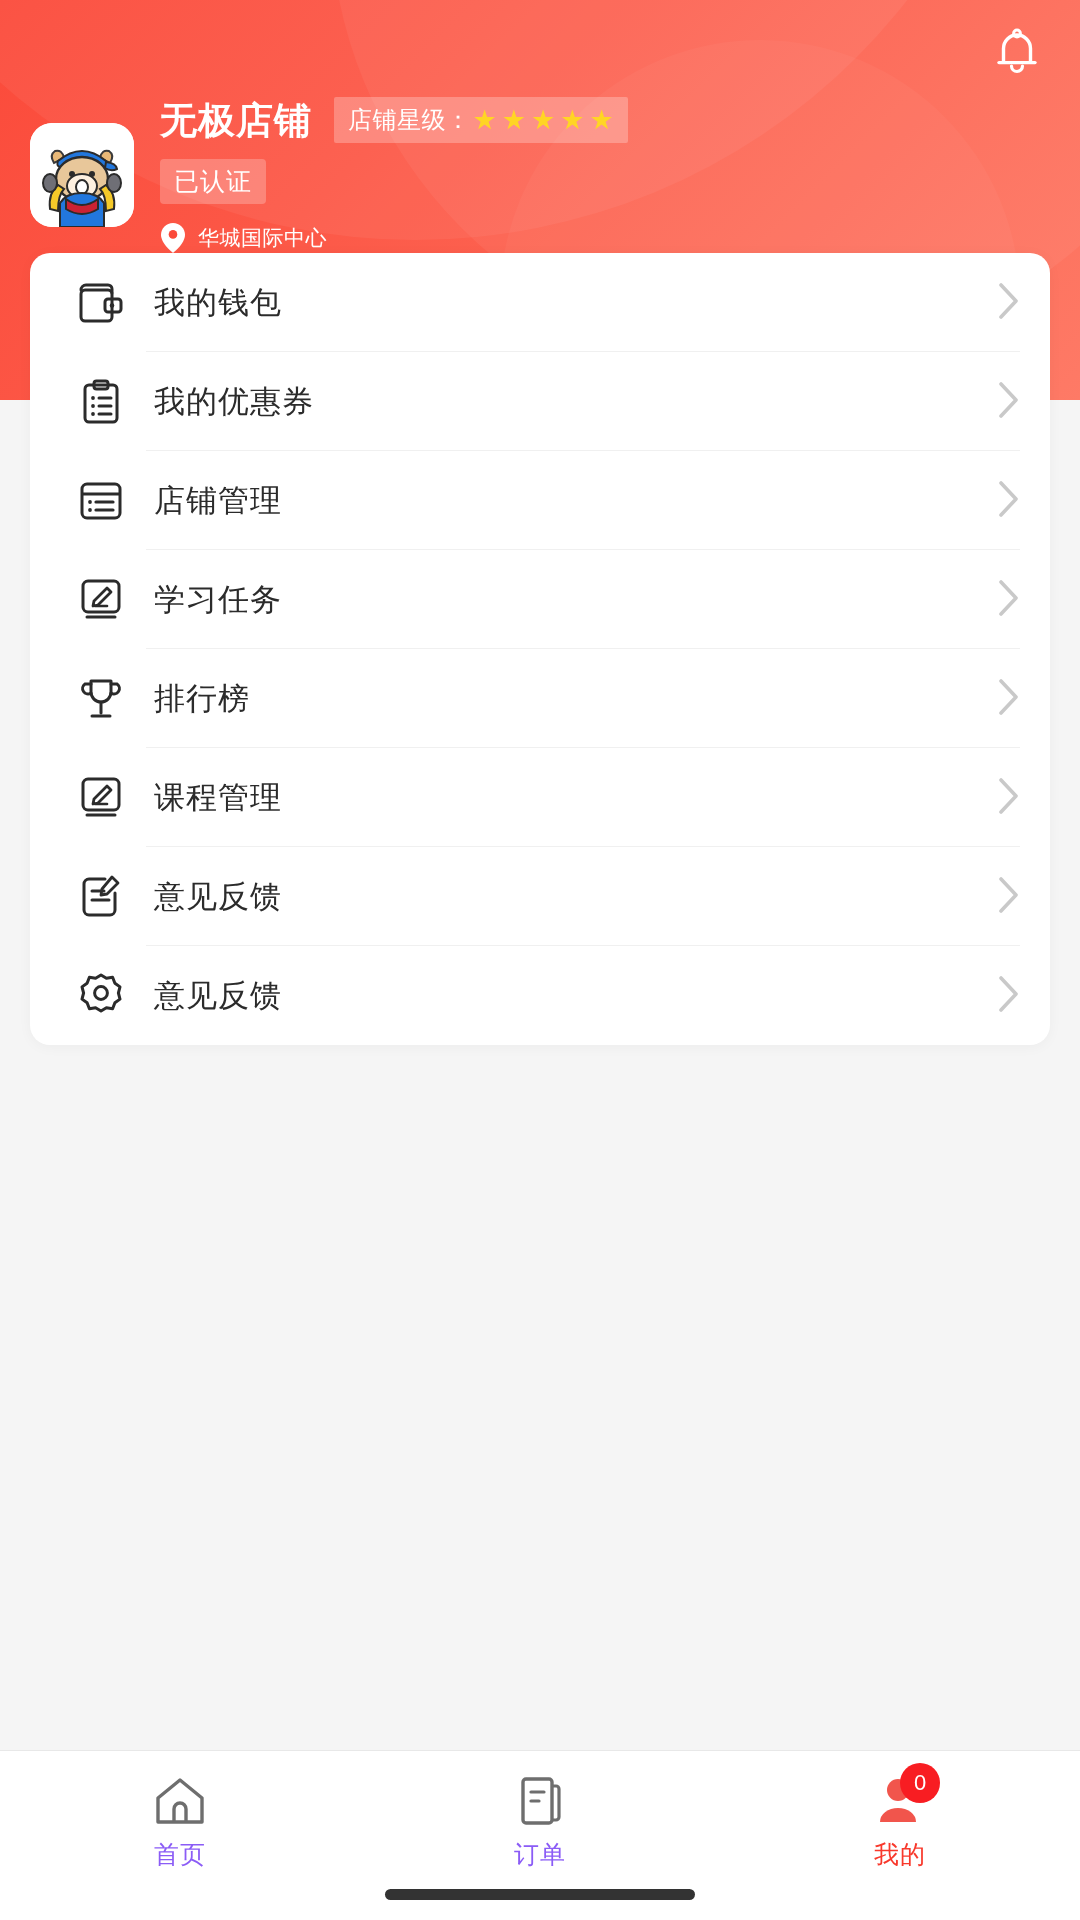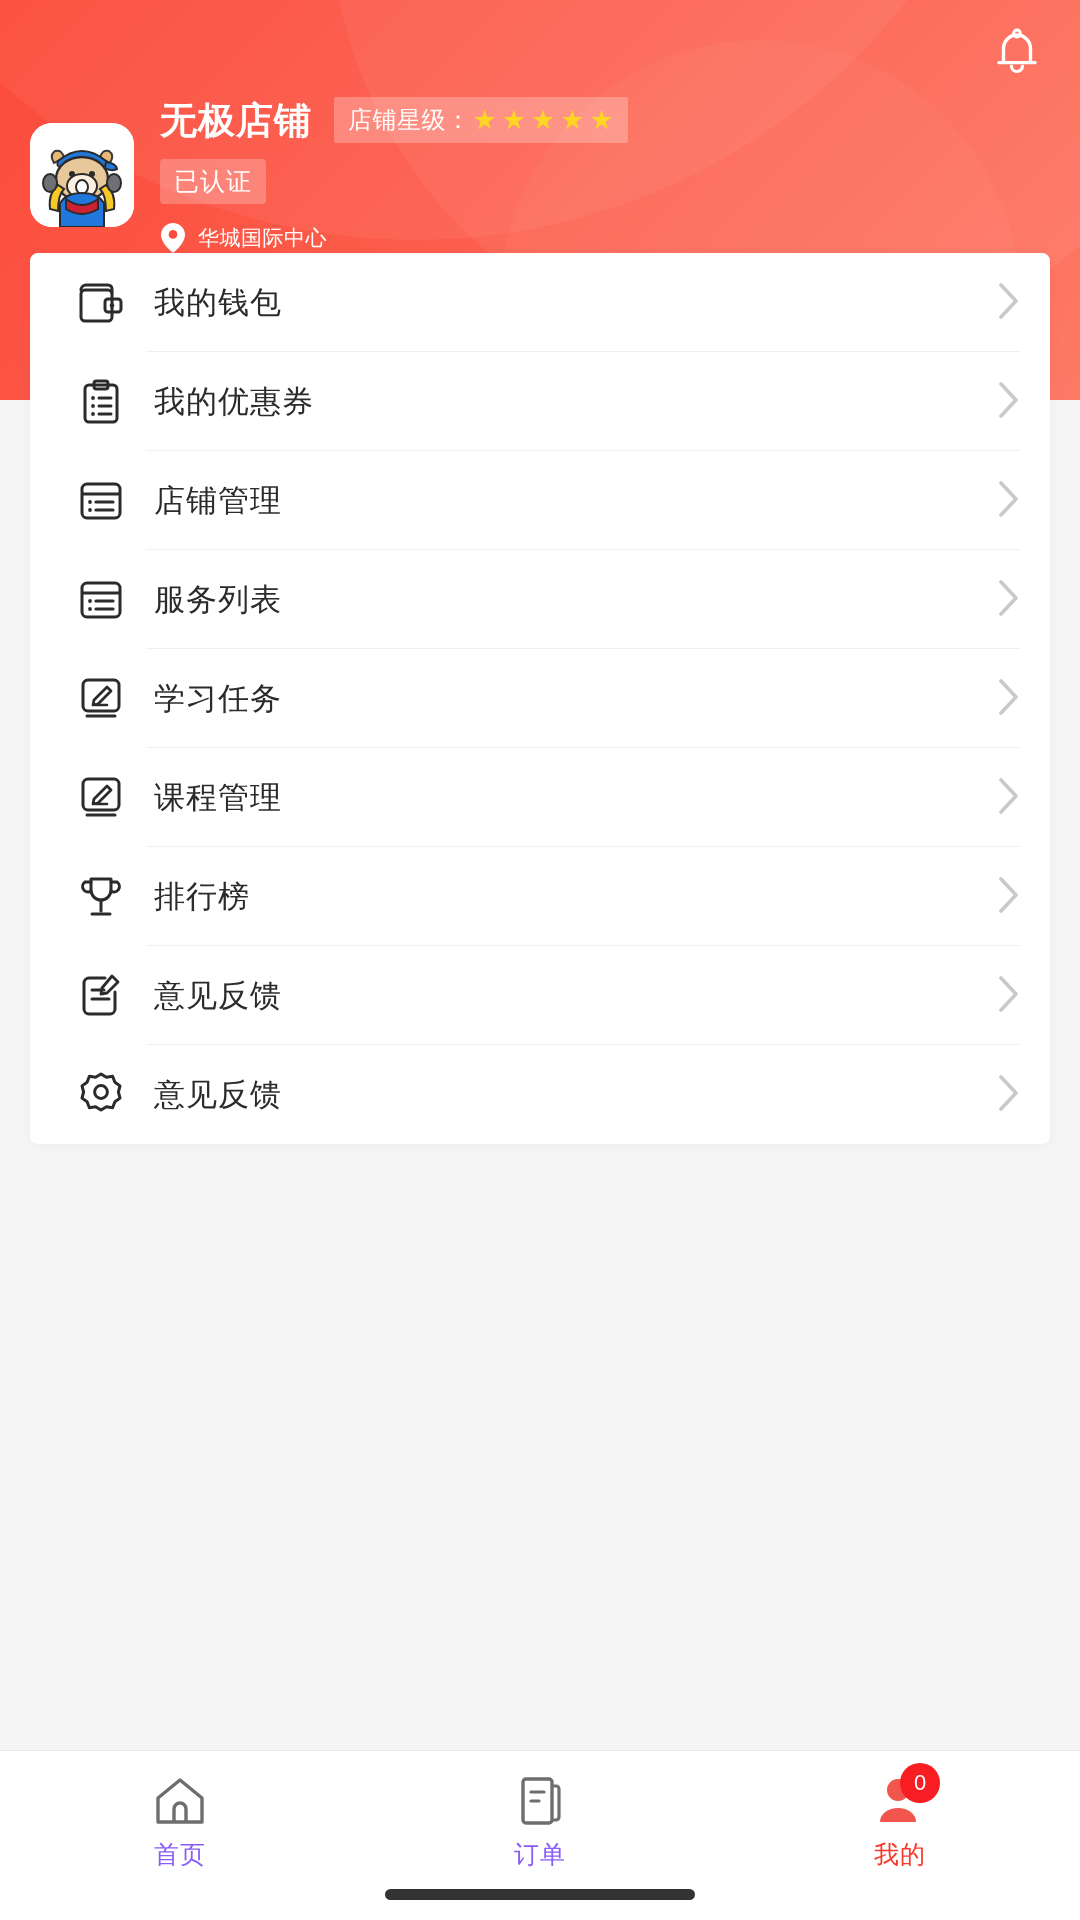--- a/index.html
+++ b/index.html
@@ -74,21 +74,21 @@
     color:#ffffff; font-size:25px;
     padding:6px 14px; border-radius:4px;
     letter-spacing:1px;
   }
   .location-row { display:flex; align-items:center; margin-top:18px; }
   .location-text { color:#ffffff; font-size:21px; margin-left:12px; letter-spacing:0.5px; }
 
   
   .menu-card {
     position:absolute; left:30px; top:253px; width:1020px;
-    background:#ffffff; border-radius:8px;
+    background:#ffffff; border-radius:20px;
     z-index:6; overflow:hidden;
     box-shadow:0 2px 14px rgba(0,0,0,0.04);
   }
   .menu-row {
     position:relative; height:99px;
     display:flex; align-items:center;
     padding:0 30px 0 46px;
     cursor:pointer;
   }
   .menu-row .sep {
@@ -270,88 +270,69 @@
       </span>
       <span class="menu-label">店铺管理</span>
       <span class="chev">
         <svg width="22" height="38" viewBox="0 0 22 38">
             <path d="M3 3 L18 19 L3 35" fill="none" stroke="#c9c9c9" stroke-width="3.6" stroke-linecap="round" stroke-linejoin="round"></path>
           </svg>
       </span>
       <span class="sep"></span>
     </div>
 
-    <div class="menu-row">
-      <span class="menu-icon">
-        <svg width="46" height="42" viewBox="0 0 46 42">
-          <rect x="4" y="4" width="38" height="34" rx="5" fill="none" stroke="#2b2b2b" stroke-width="3"></rect>
-          <line x1="4" y1="14" x2="42" y2="14" stroke="#2b2b2b" stroke-width="3"></line>
-          <circle cx="12" cy="22" r="1.9" fill="#2b2b2b"></circle>
-          <circle cx="12" cy="30" r="1.9" fill="#2b2b2b"></circle>
-          <line x1="18" y1="22" x2="35" y2="22" stroke="#2b2b2b" stroke-width="3.2" stroke-linecap="round"></line>
-          <line x1="18" y1="30" x2="35" y2="30" stroke="#2b2b2b" stroke-width="3.2" stroke-linecap="round"></line>
-        </svg>
-      </span>
-      <span class="menu-label">服务列表</span>
-      <span class="chev">
-        <svg width="22" height="38" viewBox="0 0 22 38">
-            <path d="M3 3 L18 19 L3 35" fill="none" stroke="#c9c9c9" stroke-width="3.6" stroke-linecap="round" stroke-linejoin="round"></path>
-          </svg>
-      </span>
-      <span class="sep"></span>
-    </div>
 
 
     <div class="menu-row">
       <span class="menu-icon">
         <svg width="46" height="44" viewBox="0 0 46 44">
           <rect x="5" y="3" width="36" height="31" rx="5" fill="none" stroke="#2b2b2b" stroke-width="3"></rect>
           <path d="M29 10 L33 14 L20 27 L15 28 L16 23 Z" fill="none" stroke="#2b2b2b" stroke-width="2.8" stroke-linejoin="round"></path>
           <line x1="17" y1="28" x2="29" y2="28" stroke="#2b2b2b" stroke-width="2.6" stroke-linecap="round"></line>
           <line x1="9" y1="39" x2="37" y2="39" stroke="#2b2b2b" stroke-width="3" stroke-linecap="round"></line>
         </svg>
       </span>
       <span class="menu-label">学习任务</span>
-      <span class="chev">
-        <svg width="22" height="38" viewBox="0 0 22 38">
-            <path d="M3 3 L18 19 L3 35" fill="none" stroke="#c9c9c9" stroke-width="3.6" stroke-linecap="round" stroke-linejoin="round"></path>
-          </svg>
-      </span>
-      <span class="sep"></span>
-    </div>
-
-    <div class="menu-row">
-      <span class="menu-icon">
-        <svg width="46" height="44" viewBox="0 0 46 44">
-          <rect x="5" y="3" width="36" height="31" rx="5" fill="none" stroke="#2b2b2b" stroke-width="3"></rect>
-          <path d="M29 10 L33 14 L20 27 L15 28 L16 23 Z" fill="none" stroke="#2b2b2b" stroke-width="2.8" stroke-linejoin="round"></path>
-          <line x1="17" y1="28" x2="29" y2="28" stroke="#2b2b2b" stroke-width="2.6" stroke-linecap="round"></line>
-          <line x1="9" y1="39" x2="37" y2="39" stroke="#2b2b2b" stroke-width="3" stroke-linecap="round"></line>
-        </svg>
-      </span>
-      <span class="menu-label">课程管理</span>
       <span class="chev">
         <svg width="22" height="38" viewBox="0 0 22 38">
             <path d="M3 3 L18 19 L3 35" fill="none" stroke="#c9c9c9" stroke-width="3.6" stroke-linecap="round" stroke-linejoin="round"></path>
           </svg>
       </span>
       <span class="sep"></span>
     </div>
 
     <div class="menu-row">
       <span class="menu-icon">
         <svg width="48" height="46" viewBox="0 0 48 46">
           <path d="M14 5 h20 v11 a10 10 0 0 1 -20 0 z" fill="none" stroke="#2b2b2b" stroke-width="3" stroke-linejoin="round"></path>
           <path d="M14 8 h-6 a5 5 0 0 0 6 9" fill="none" stroke="#2b2b2b" stroke-width="3" stroke-linecap="round"></path>
           <path d="M34 8 h6 a5 5 0 0 1 -6 9" fill="none" stroke="#2b2b2b" stroke-width="3" stroke-linecap="round"></path>
           <line x1="24" y1="26" x2="24" y2="37" stroke="#2b2b2b" stroke-width="3" stroke-linecap="round"></line>
           <line x1="15" y1="40" x2="33" y2="40" stroke="#2b2b2b" stroke-width="3" stroke-linecap="round"></line>
         </svg>
       </span>
       <span class="menu-label">排行榜</span>
+      <span class="chev">
+        <svg width="22" height="38" viewBox="0 0 22 38">
+            <path d="M3 3 L18 19 L3 35" fill="none" stroke="#c9c9c9" stroke-width="3.6" stroke-linecap="round" stroke-linejoin="round"></path>
+          </svg>
+      </span>
+      <span class="sep"></span>
+    </div>
+
+    <div class="menu-row">
+      <span class="menu-icon">
+        <svg width="46" height="44" viewBox="0 0 46 44">
+          <rect x="5" y="3" width="36" height="31" rx="5" fill="none" stroke="#2b2b2b" stroke-width="3"></rect>
+          <path d="M29 10 L33 14 L20 27 L15 28 L16 23 Z" fill="none" stroke="#2b2b2b" stroke-width="2.8" stroke-linejoin="round"></path>
+          <line x1="17" y1="28" x2="29" y2="28" stroke="#2b2b2b" stroke-width="2.6" stroke-linecap="round"></line>
+          <line x1="9" y1="39" x2="37" y2="39" stroke="#2b2b2b" stroke-width="3" stroke-linecap="round"></line>
+        </svg>
+      </span>
+      <span class="menu-label">课程管理</span>
       <span class="chev">
         <svg width="22" height="38" viewBox="0 0 22 38">
             <path d="M3 3 L18 19 L3 35" fill="none" stroke="#c9c9c9" stroke-width="3.6" stroke-linecap="round" stroke-linejoin="round"></path>
           </svg>
       </span>
       <span class="sep"></span>
     </div>
 
     <div class="menu-row">
       <span class="menu-icon">

